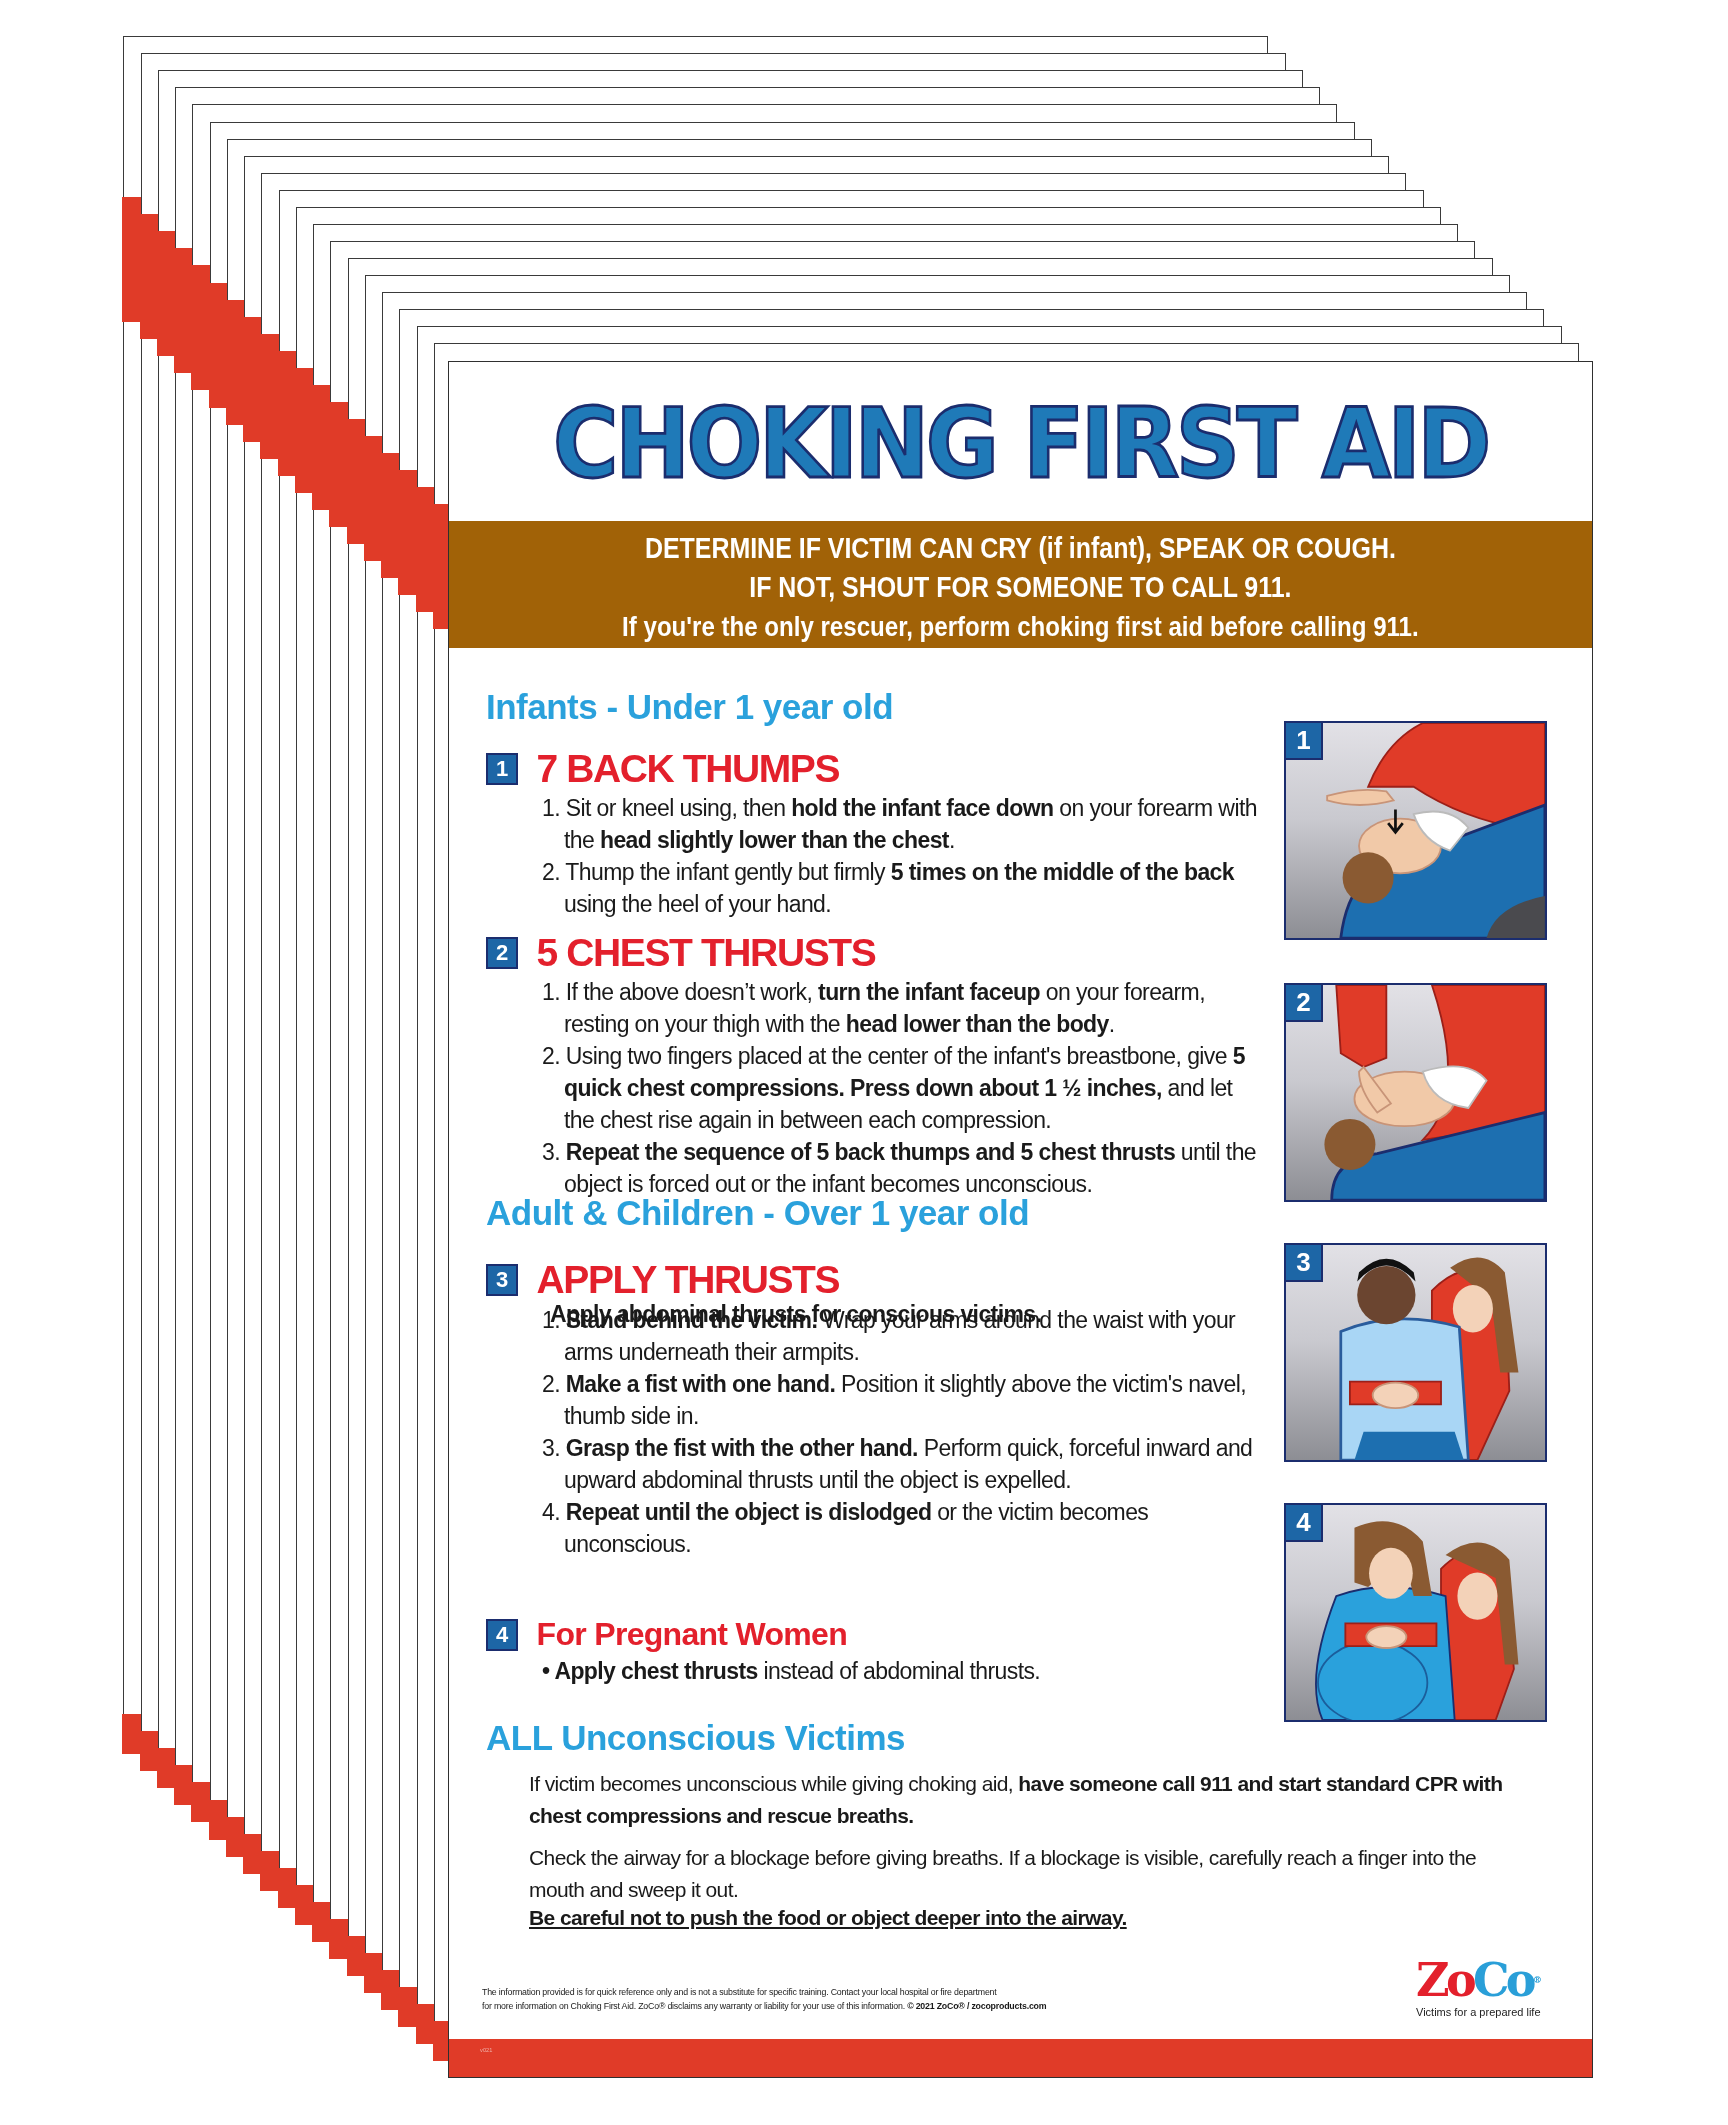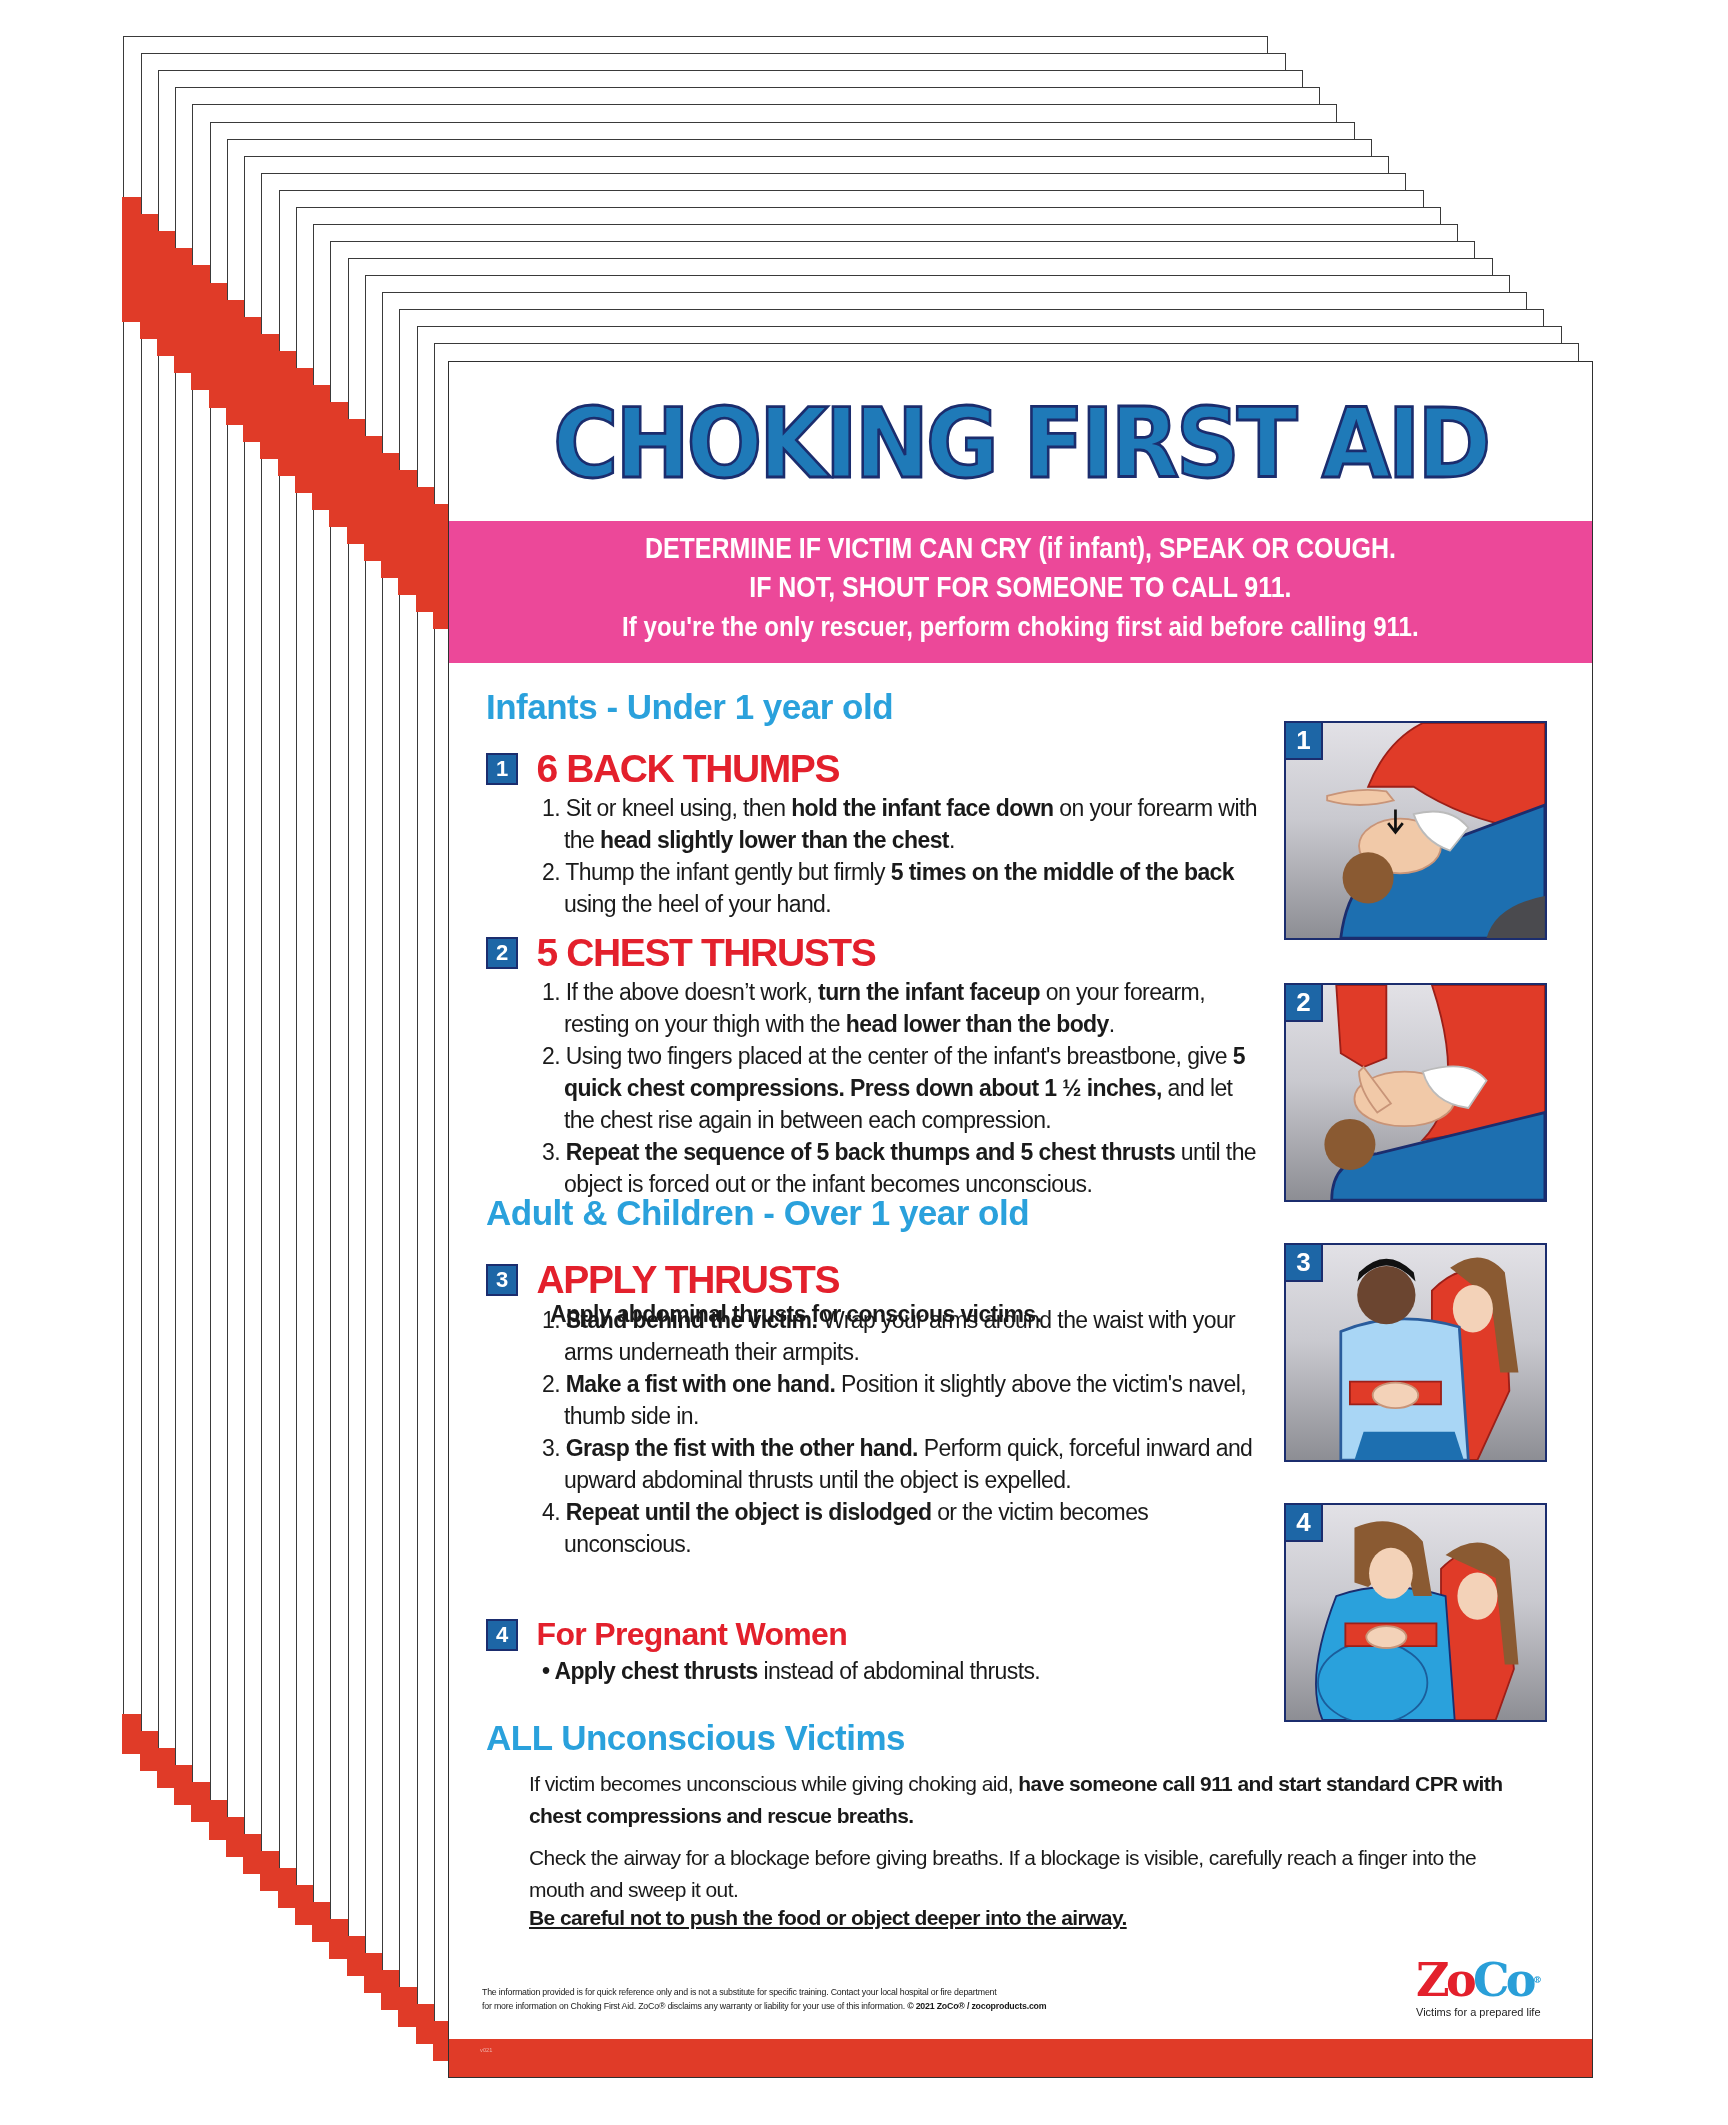--- a/index.html
+++ b/index.html
@@ -9,21 +9,21 @@
                  border: 1.9px solid #3a3a3a; box-sizing: border-box; }
   .stack-sheet .band-top { position: absolute; left: -1.9px; right: -1.9px; top: 160px; height: 125px; background: #e03b28; }
   .stack-sheet .band-bottom { position: absolute; left: -1.9px; right: -1.9px; bottom: -1.9px; height: 40px; background: #e03b28; }
 
   .poster { position: absolute; left: 448px; top: 361px; width: 1145px; height: 1717px;
             background: #fff; border: 1.9px solid #2f2f2f; box-sizing: border-box; overflow: hidden; }
   .title { position: absolute; left: 0; right: 0; top: 26px; text-align: center;
            font-family: "DejaVu Sans", sans-serif; font-weight: bold; font-size: 96px;
            letter-spacing: -3.7px; color: #1f7ab8; -webkit-text-stroke: 2.8px #1b2d6e;
            transform: scaleX(0.93); transform-origin: center; }
-  .alert-band { position: absolute; left: -1.9px; right: -1.9px; top: 159px; height: 142px; background: #ec4899;
+  .alert-band { position: absolute; left: -1.9px; right: -1.9px; top: 159px; height: 127px; background: #a16207;
                 color: #fff; text-align: center; font-weight: bold; font-size: 29px; line-height: 39px;
                 padding-top: 8.3px; box-sizing: border-box; }
   .alert-band div { transform: scaleX(0.86); transform-origin: center; white-space: nowrap; }
 
   .section-heading { position: absolute; left: 37px; color: #2aa1dc; font-weight: bold; font-size: 35px;
                      letter-spacing: -0.5px; white-space: nowrap; }
   .step-row { position: absolute; left: 37px; display: flex; align-items: center; }
   .num-box { width: 28px; height: 28px; background: #1d66a6; border: 2.8px solid #1b2d6e; color: #fff;
              font-weight: bold; font-size: 22px; display: flex; align-items: center; justify-content: center;
              box-sizing: content-box; }
@@ -145,21 +145,21 @@
   <div class="alert-band">
     <div>DETERMINE IF VICTIM CAN CRY (if infant), SPEAK OR COUGH.</div>
     <div>IF NOT, SHOUT FOR SOMEONE TO CALL 911.</div>
     <div style="font-size:28px;">If you're the only rescuer, perform choking first aid before calling 911.</div>
   </div>
 
   <div class="section-heading" style="top:325px;">Infants - Under 1 year old</div>
 
   <div class="step-row" style="top:385px;">
     <div class="num-box">1</div>
-    <div class="step-title">6 BACK THUMPS</div>
+    <div class="step-title">7 BACK THUMPS</div>
   </div>
   <ul class="body-list" style="top:430px;">
       <li><span>1. </span><span>Sit or kneel using, then </span><b>hold the infant face down</b><span> on your forearm with the </span><b>head slightly lower than the chest</b><span>.</span></li>
       <li><span>2. </span><span>Thump the infant gently but firmly </span><b>5 times on the middle of the back</b><span> using the heel of your hand.</span></li>
     </ul>
 
   <div class="step-row" style="top:569px;">
     <div class="num-box">2</div>
     <div class="step-title">5 CHEST THRUSTS</div>
   </div>

